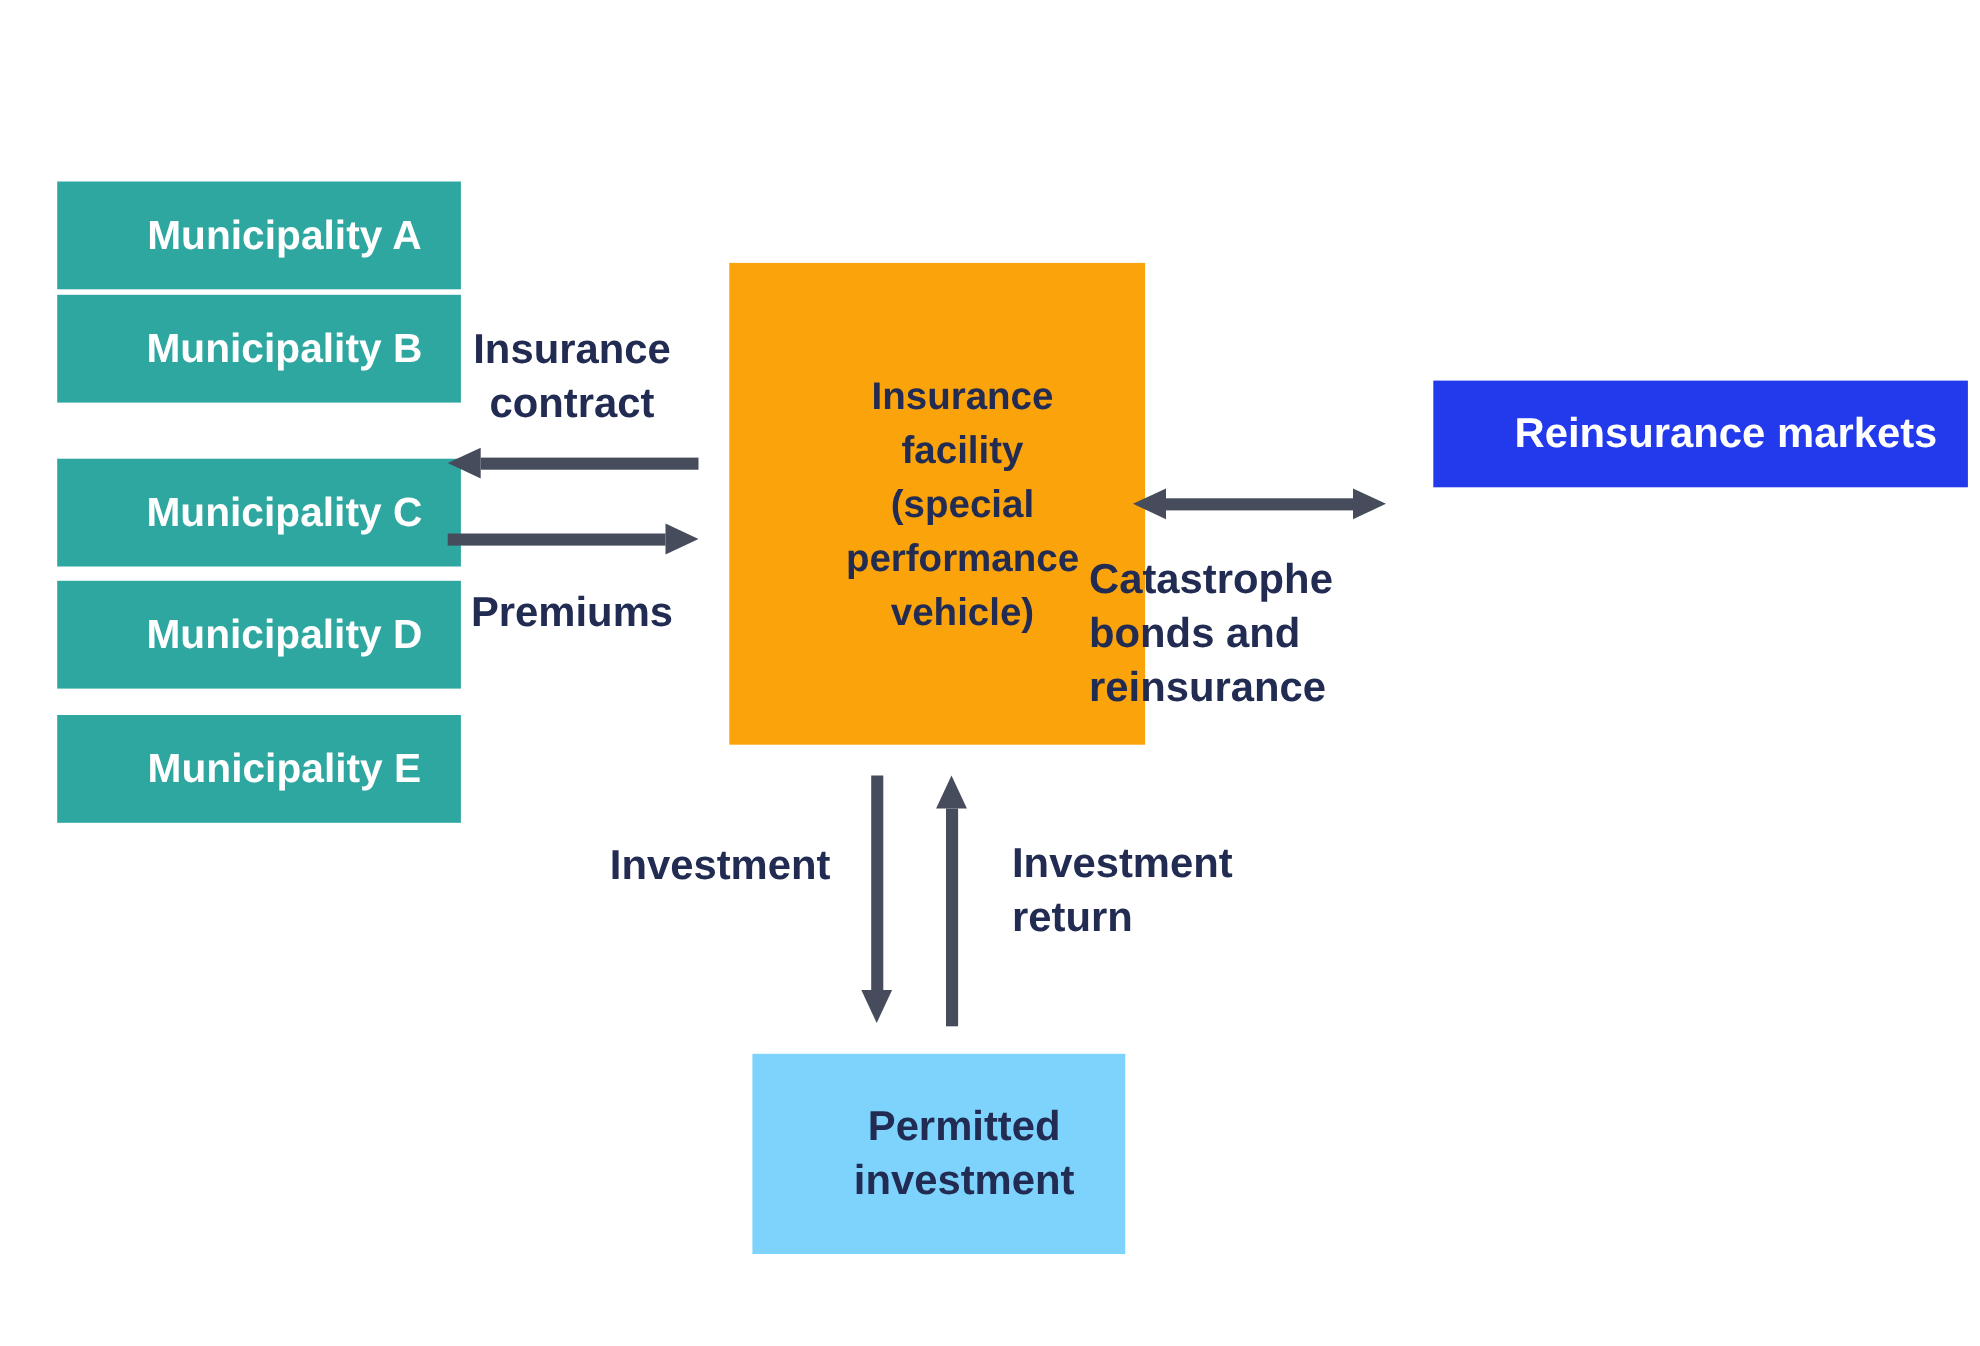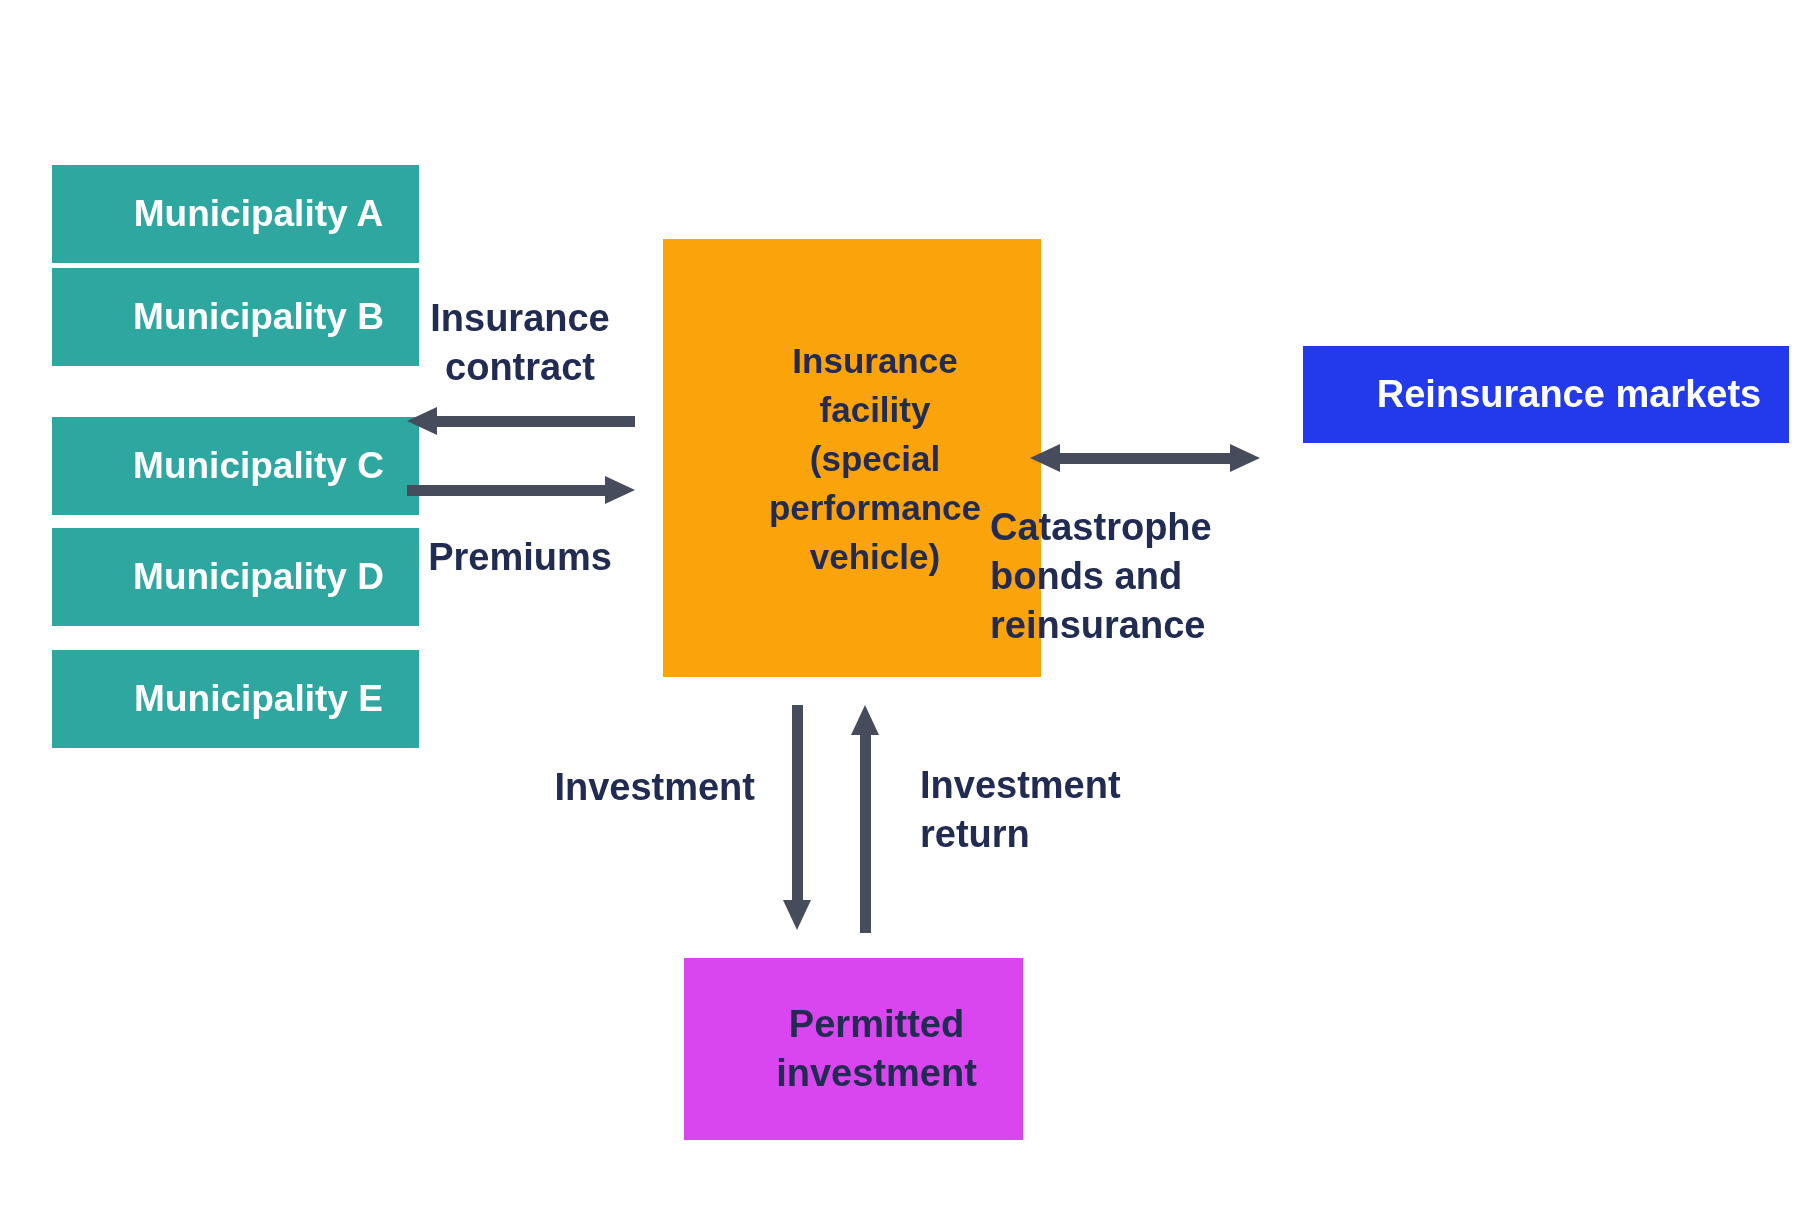--- a/index.html
+++ b/index.html
@@ -28,21 +28,21 @@
     background:#FBA30B;color:#222B52;
     font-size:35px;line-height:49px;
   }
   .market{
     left:1303px;width:440px;height:97px;
     background:#2239EC;color:#ffffff;
     font-size:38px;
   }
   .permitted{
     left:684px;top:958px;width:293px;height:182px;
-    background:#d946ef;color:#222B52;
+    background:#7dd3fc;color:#222B52;
     font-size:38px;line-height:49px;
   }
   .flow-label{
     position:absolute;
     color:#222B52;font-weight:700;
     font-size:38px;line-height:49px;
     white-space:pre-line;
   }
   
   .arrow-h{position:absolute;display:flex;align-items:center;height:28px;}

